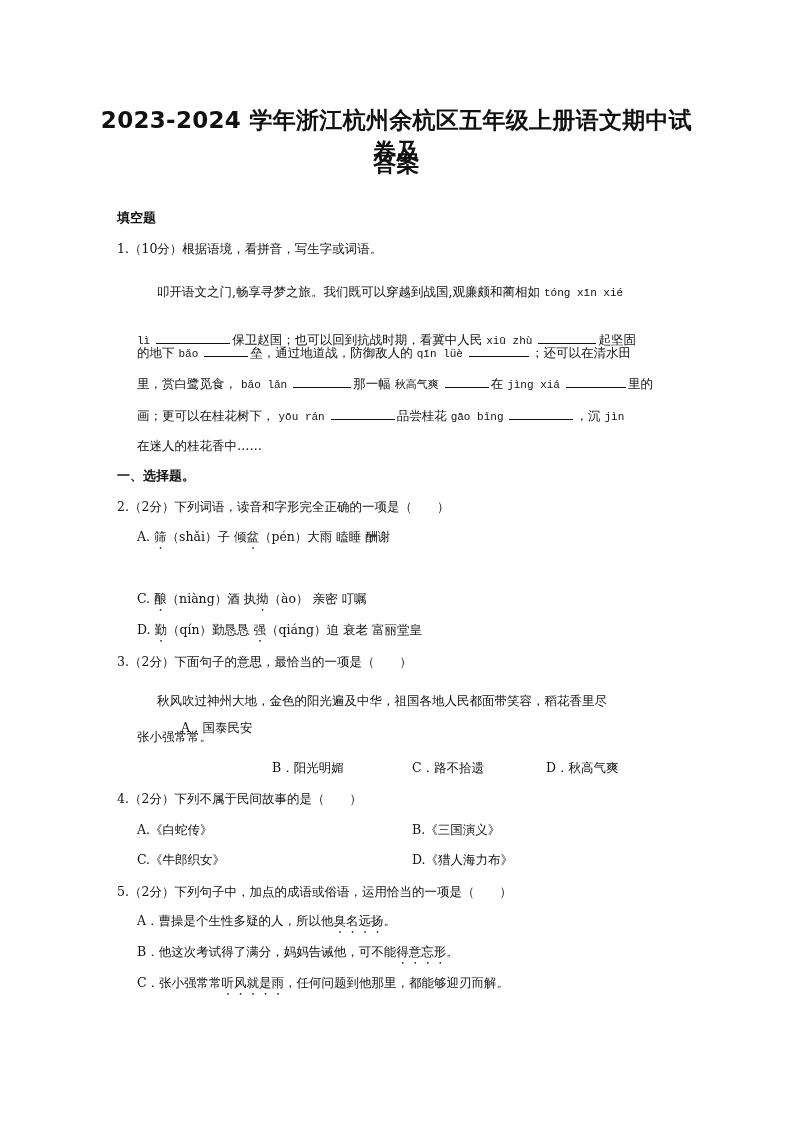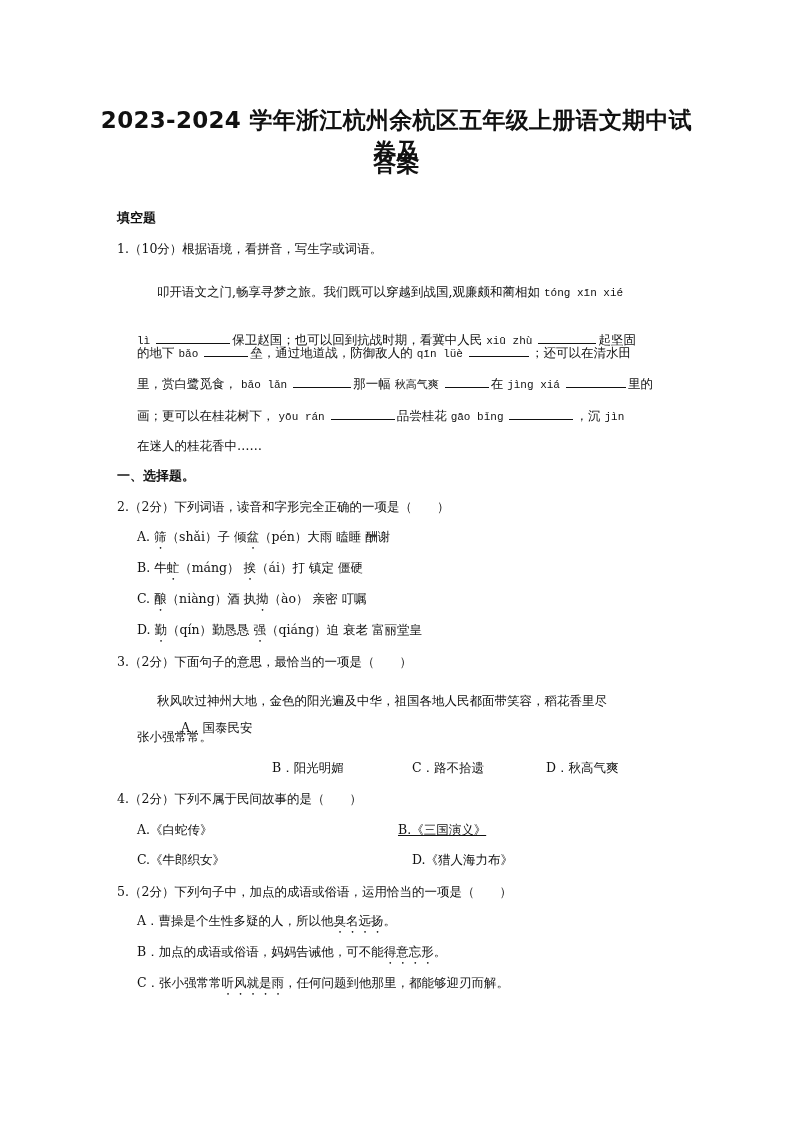--- a/index.html
+++ b/index.html
@@ -84,51 +84,47 @@
 
   <div class="line sub" style="top:438px;">在迷人的桂花香中……</div>
 
   <div class="line bold" style="top:468px;">一、选择题。</div>
 
   <div class="line" style="top:499px;">2.（2分）下列词语，读音和字形完全正确的一项是（　　）</div>
   <div class="line sub" style="top:529px;">
     <span>A.</span>
     <span class="dot">筛</span><span>（shǎi）子 倾</span><span class="dot">盆</span><span>（pén）大雨 瞌睡 酬谢</span>
   </div>
-  <div class="line sub" style="top:560px;">
-    <span>B.</span>
-    <span>牛</span><span class="dot">虻</span><span>（máng） </span><span class="dot">挨</span><span>（ái）打 镇定 僵硬</span>
-  </div>
   <div class="line sub" style="top:591px;">
     <span>C.</span>
     <span class="dot">酿</span><span>（niàng）酒 执</span><span class="dot">拗</span><span>（ào） 亲密 叮嘱</span>
   </div>
   <div class="line sub" style="top:622px;">
     <span>D.</span>
     <span class="dot">勤</span><span>（qín）勤恳恳 </span><span class="dot">强</span><span>（qiáng）迫 衰老 富丽堂皇</span>
   </div>
 
   <div class="line" style="top:654px;">3.（2分）下面句子的意思，最恰当的一项是（　　）</div>
   <div class="line indent" style="top:693px;">秋风吹过神州大地，金色的阳光遍及中华，祖国各地人民都面带笑容，稻花香里尽</div>
   <div class="line sub" style="top:729px;">张小强常常。</div>
   <div class="opt" style="left:137px; top:720px;margin-left:44px;">A．国泰民安</div>
   <div class="opt" style="left:272px; top:760px;">B．阳光明媚</div>
   <div class="opt" style="left:412px; top:760px;">C．路不拾遗</div>
   <div class="opt" style="left:546px; top:760px;">D．秋高气爽</div>
 
   <div class="line" style="top:791px;">4.（2分）下列不属于民间故事的是（　　）</div>
   <div class="opt" style="left:137px; top:822px;">A.《白蛇传》</div>
-  <div class="opt" style="left:398px; top:822px;text-decoration:underline;">B.《三国演义》</div>
+  <div class="opt" style="left:412px; top:822px;">B.《三国演义》</div>
   <div class="opt" style="left:137px; top:852px;">C.《牛郎织女》</div>
   <div class="opt" style="left:412px; top:852px;">D.《猎人海力布》</div>
 
   <div class="line" style="top:884px;">5.（2分）下列句子中，加点的成语或俗语，运用恰当的一项是（　　）</div>
   <div class="line sub" style="top:913px;">
     <span>A．曹操是个生性多疑的人，所以他</span><span class="dot">臭名远扬</span><span>。</span>
   </div>
   <div class="line sub" style="top:944px;">
-    <span>B．加点的成语或俗语，妈妈告诫他，可不能</span><span class="dot">得意忘形</span><span>。</span>
+    <span>B．他这次考试得了满分，妈妈告诫他，可不能</span><span class="dot">得意忘形</span><span>。</span>
   </div>
   <div class="line sub" style="top:975px;">
     <span>C．张小强常常</span><span class="dot">听风就是雨</span><span>，任何问题到他那里，都能够迎刃而解。</span>
   </div>
 
 </div>
 
 </body></html>

